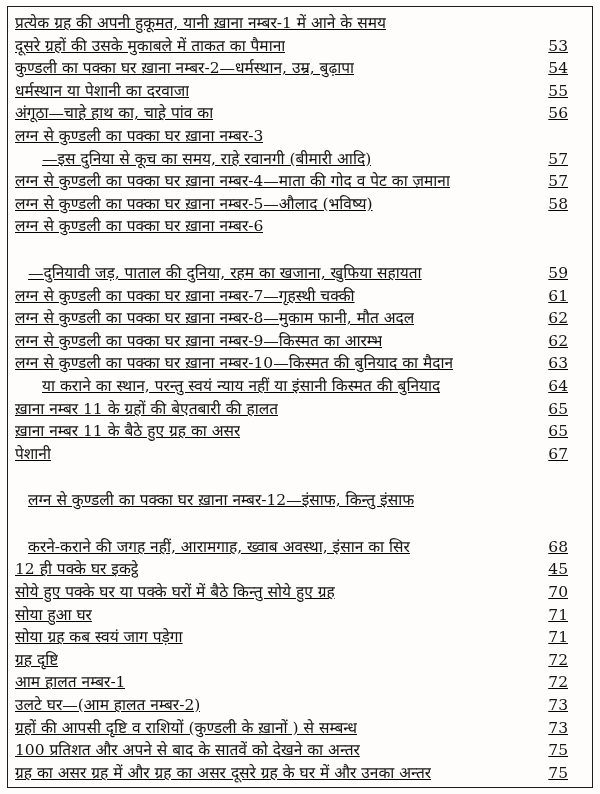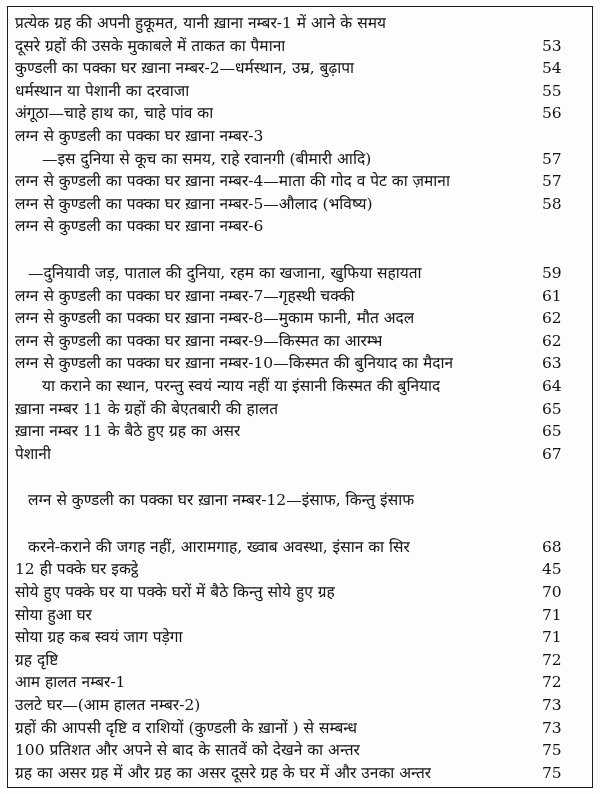--- a/index.html
+++ b/index.html
@@ -16,40 +16,41 @@
     background: #fefdfb;
     overflow: hidden;
   }
   .frame {
     position: absolute;
     top: 6px; left: 7px; right: 7px; bottom: 6px;
     border: 1.5px solid #1c1c1c;
     box-sizing: border-box;
     padding: 5px 24px 4px 7px;
     overflow: hidden;
+    text-decoration: underline;
   }
   .toc-list {
     width: 100%;
   }
   .toc-row {
     display: flex;
     justify-content: space-between;
     align-items: baseline;
     font-size: 15.5px;
     line-height: 22.6px;
     color: #161412;
     white-space: nowrap;
   }
   .toc-text {
     overflow: hidden;
     text-overflow: clip;
   }
   .toc-page {
     min-width: 26px;
-    text-align: left;
+    text-align: right;
     flex: 0 0 auto;
     padding-left: 8px;
   }
   .indent-0 .toc-text { padding-left: 0; }
   .indent-1 .toc-text { padding-left: 13px; margin-top: 24px; }
   .indent-2 .toc-text { padding-left: 27px; }
 </style>
 </head>
 <body>
 

